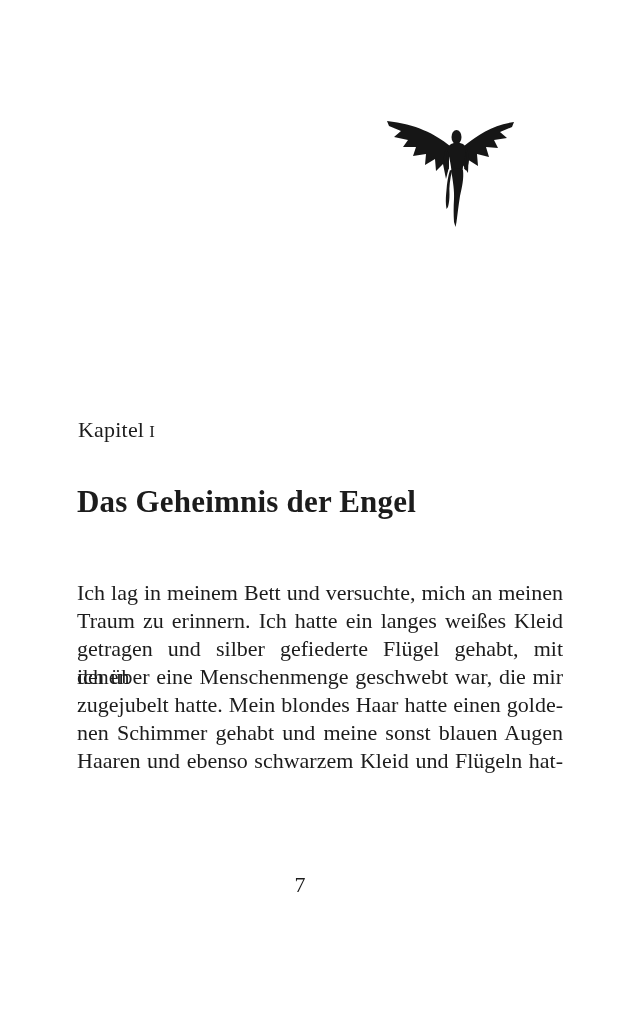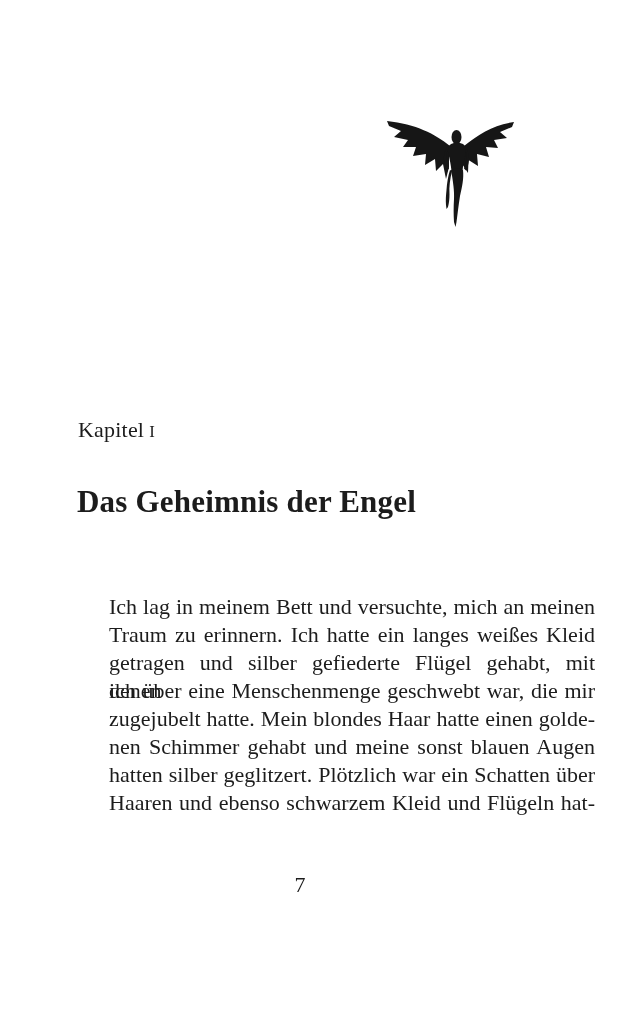--- a/index.html
+++ b/index.html
@@ -35,25 +35,24 @@
     left:77px;top:483px;
     margin:0;
     font-size:31px;
     font-weight:bold;
     line-height:1.2;
     letter-spacing:0.2px;
     white-space:nowrap;
   }
   .body-text{
     position:absolute;
-    left:77px;top:593px;
+    left:77px;top:579px;
     width:486px;
     font-size:22px;
     line-height:28px;
-    margin-left:32px;
   }
   .body-text .line{
     text-align:justify;
     text-align-last:justify;
     -moz-text-align-last:justify;
     white-space:normal;
     height:28px;
     overflow:visible;
   }
   .page-number{
@@ -113,19 +112,18 @@
 
   <h1 class="title">Das Geheimnis der Engel</h1>
 
   <div class="body-text">
       <div class="line">Ich lag in meinem Bett und versuchte, mich an meinen</div>
       <div class="line">Traum zu erinnern. Ich hatte ein langes weißes Kleid</div>
       <div class="line">getragen und silber gefiederte Flügel gehabt, mit denen</div>
       <div class="line">ich über eine Menschenmenge geschwebt war, die mir</div>
       <div class="line">zugejubelt hatte. Mein blondes Haar hatte einen golde-</div>
       <div class="line">nen Schimmer gehabt und meine sonst blauen Augen</div>
-      <div class="line">hatten silber geglitzert. Plötzlich war ein Schatten über</div>
       <div class="line">Haaren und ebenso schwarzem Kleid und Flügeln hat-</div>
     </div>
 
   <div class="page-number">7</div>
 
 </div>
 
 </body></html>

